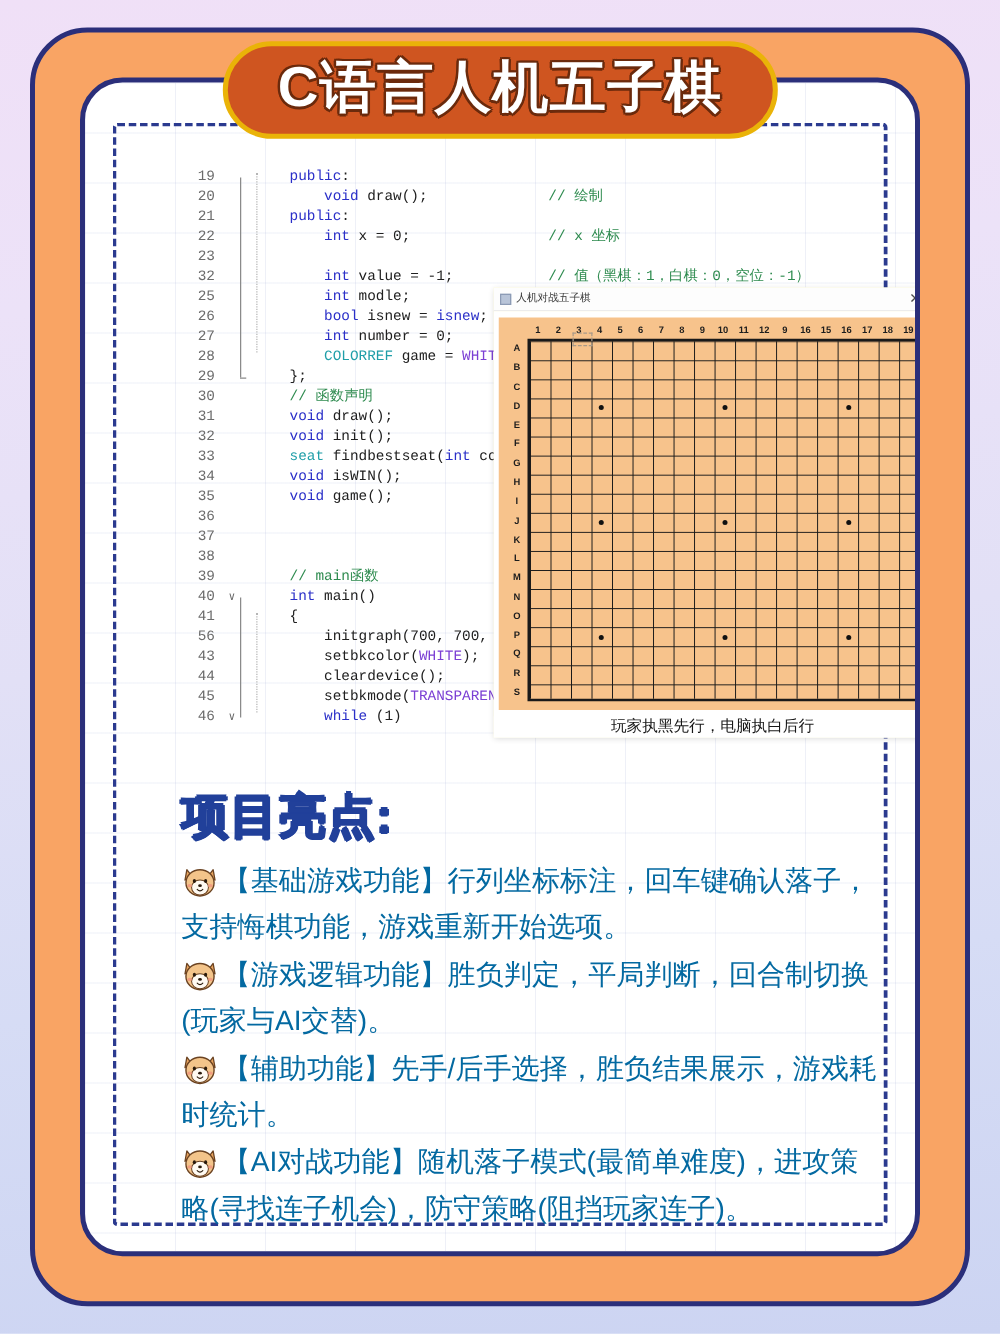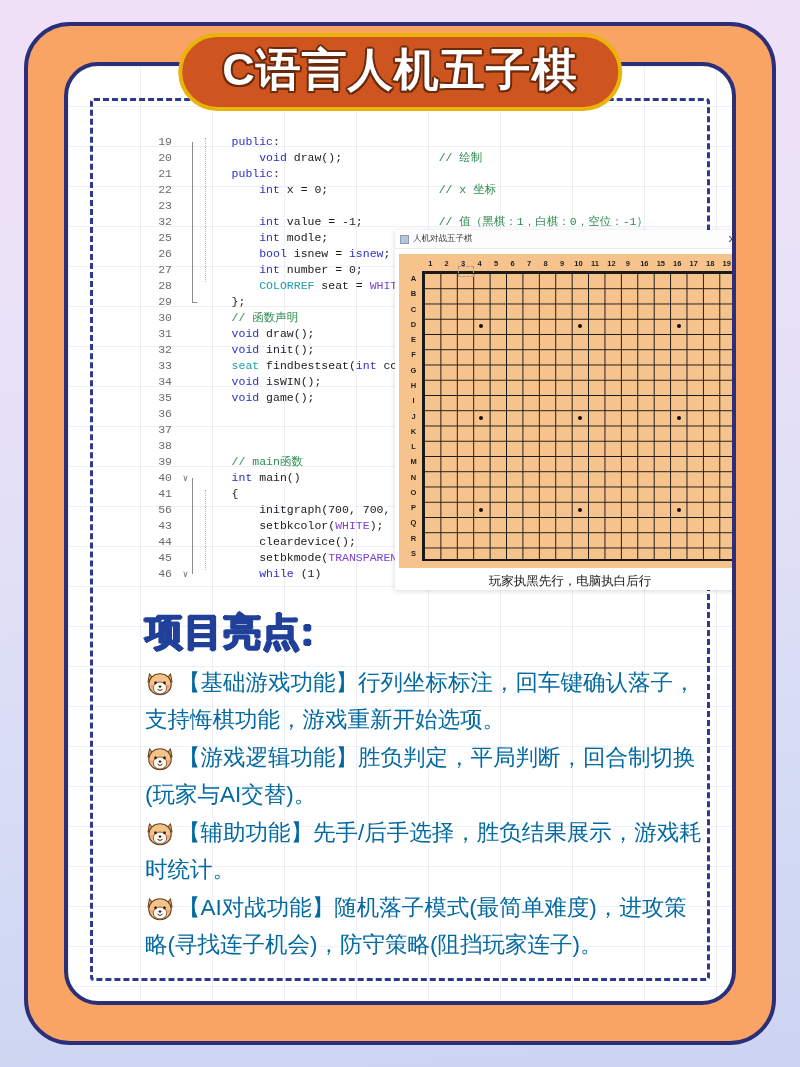--- a/index.html
+++ b/index.html
@@ -217,21 +217,21 @@
     font-size: 12.5px;
     color: #171717;
     margin-top: 5px;
     font-family: "Liberation Sans", sans-serif;
     background: #ffffff;
   }
 
   
   .highlights {
     position: absolute;
-    left: 30px; right: 26px; top: 546px;
+    left: 30px; right: 26px; top: 568px;
   }
   .hl-heading {
     font-size: 38px;
     font-weight: bold;
     color: #21409a;
     letter-spacing: 1px;
     line-height: 1.1;
     margin-bottom: 10px;
     text-shadow: 1.2px 0 0 #21409a, -1.2px 0 0 #21409a, 0 1.2px 0 #21409a, 0 -1.2px 0 #21409a;
   }
@@ -312,21 +312,21 @@
         <div class="code-row">
           <span class="ln">27</span>
           <span class="fold"></span>
           <span class="guides"></span>
           <span class="code-text"><span class="pln">        </span><span class="kw">int</span><span class="pln"> number = 0;</span></span>
         </div>
         <div class="code-row">
           <span class="ln">28</span>
           <span class="fold"></span>
           <span class="guides"></span>
-          <span class="code-text"><span class="pln">        </span><span class="typ">COLORREF</span><span class="pln"> seat = </span><span class="mac">WHIT</span></span>
+          <span class="code-text"><span class="pln">        </span><span class="typ">COLORREF</span><span class="pln"> game = </span><span class="mac">WHIT</span></span>
         </div>
         <div class="code-row">
           <span class="ln">29</span>
           <span class="fold"></span>
           <span class="guides"></span>
           <span class="code-text"><span class="pln">    };</span></span>
         </div>
         <div class="code-row">
           <span class="ln">30</span>
           <span class="fold"></span>

